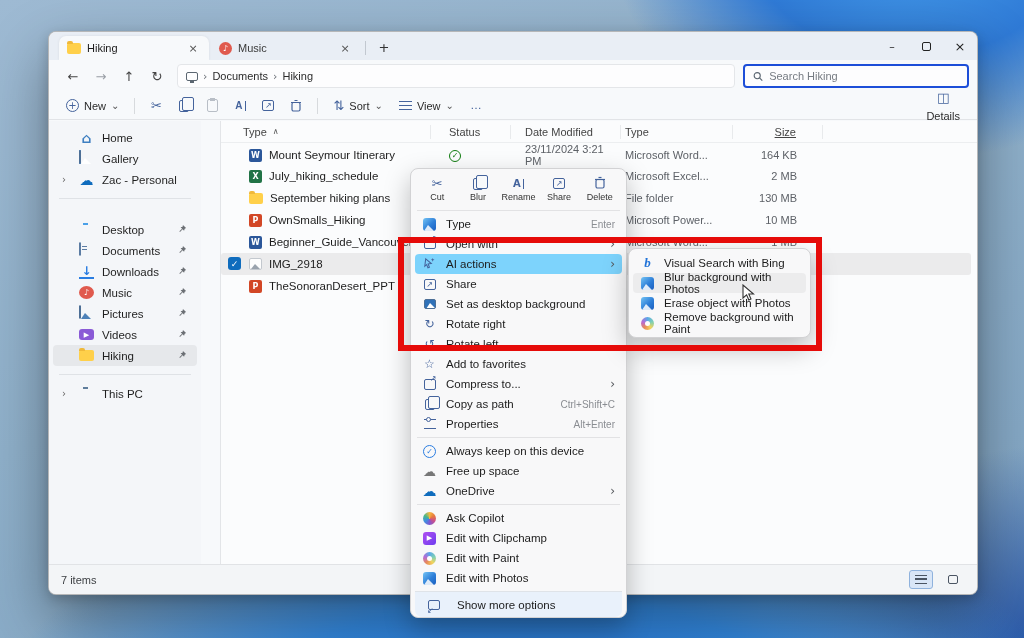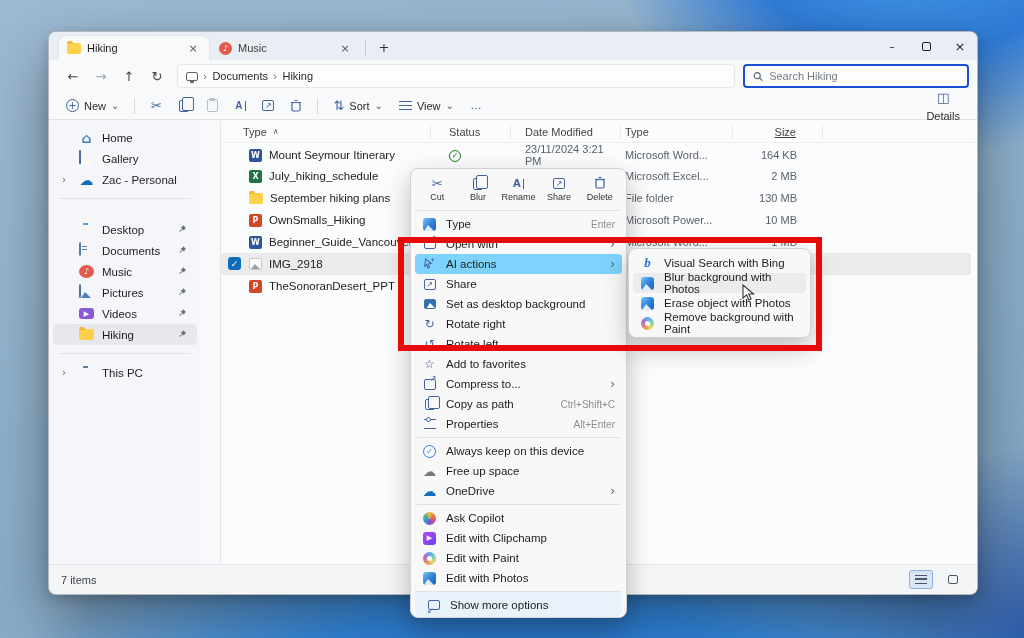--- a/index.html
+++ b/index.html
@@ -150,21 +150,21 @@
   .qbtn .ql { font-size:9px; color:#333; }
   .qbtn .qi { height:15px; color:#44639c; font-size:13px; }
   .cm-divider { height:1px; background:#e2e2e4; margin:3px 2px; }
   .cm-item { height:20px; display:flex; align-items:center; gap:9px; padding:0 7px; border-radius:4px; font-size:11.5px; color:#1c1c1c; }
   .cm-item.hl { background:#7dd3fc; }
   .cm-ic { width:15px; flex:0 0 15px; height:15px; color:#44639c; font-size:12px; }
   .cm-label { flex:1; white-space:nowrap; overflow:hidden; }
   .cm-shortcut { font-size:10px; color:#8a8d92; }
   .cm-chev { font-size:12px; color:#55585c; }
   .cm-footer { margin-top:3px; height:26px; background:#e9f1fb; border-top:1px solid #dfe3e8; border-radius:0 0 7px 7px;
-               display:flex; align-items:center; gap:9px; padding:0 11px; font-size:11.5px; color:#1c1c1c; }
+               display:flex; align-items:center; gap:16px; padding:0 11px; font-size:11.5px; color:#1c1c1c; }
   .i-expand { width:12px; height:10px; border:1.2px solid #44639c; border-radius:2px; position:relative; }
   .i-expand::after { content:"↗"; position:absolute; right:-2px; top:-6px; font-size:8px; color:#44639c; }
   .photos-sq { width:13px; height:13px; border-radius:3px; background:linear-gradient(135deg,#74c4f5 0%,#2e7fd8 55%,#1b5fc0 100%); position:relative; overflow:hidden; }
   .photos-sq::after { content:""; position:absolute; left:1px; bottom:0; border-left:4px solid transparent; border-right:6px solid transparent; border-bottom:6px solid rgba(255,255,255,.85); }
   .circle-check { width:13px; height:13px; border:1.3px solid #2a7de1; border-radius:50%; color:#2a7de1; font-size:8px; }
   .circle-check::before { content:"✓"; }
   .i-path { width:10px; height:11px; border:1.2px solid #44639c; border-radius:2px; position:relative; }
   .i-path::before { content:""; position:absolute; left:2px; top:-4px; width:10px; height:11px; border:1.2px solid #44639c; border-radius:2px; background:#f8f8f9; }
   .i-tune { width:12px; height:10px; border-top:1.6px solid #44639c; border-bottom:1.6px solid #44639c; position:relative; }
   .i-tune::after { content:""; position:absolute; left:2px; top:-3px; width:3px; height:3px; background:#f8f8f9; border:1.4px solid #44639c; border-radius:50%; }
@@ -325,20 +325,27 @@
           </svg></span>
     </div>
     <div class="sb-item">
       <span class="sb-ic"><span class="doc-ic"></span></span>
       <span>Documents</span>
       <span class="pin"><svg width="10" height="10" viewBox="0 0 16 16">
             <path d="M9.5 1.5l5 5-2.2 1-1 3.2-2.3-2.3-4.2 4.3-1-1 4.3-4.2-2.3-2.3 3.2-1z" fill="#6b6f74"></path>
           </svg></span>
     </div>
     <div class="sb-item">
+      <span class="sb-ic ico ic-down"></span>
+      <span>Downloads</span>
+      <span class="pin"><svg width="10" height="10" viewBox="0 0 16 16">
+            <path d="M9.5 1.5l5 5-2.2 1-1 3.2-2.3-2.3-4.2 4.3-1-1 4.3-4.2-2.3-2.3 3.2-1z" fill="#6b6f74"></path>
+          </svg></span>
+    </div>
+    <div class="sb-item">
       <span class="sb-ic ico music-circle"></span>
       <span>Music</span>
       <span class="pin"><svg width="10" height="10" viewBox="0 0 16 16">
             <path d="M9.5 1.5l5 5-2.2 1-1 3.2-2.3-2.3-4.2 4.3-1-1 4.3-4.2-2.3-2.3 3.2-1z" fill="#6b6f74"></path>
           </svg></span>
     </div>
     <div class="sb-item">
       <span class="sb-ic"><span class="pic-frame"></span></span>
       <span>Pictures</span>
       <span class="pin"><svg width="10" height="10" viewBox="0 0 16 16">

